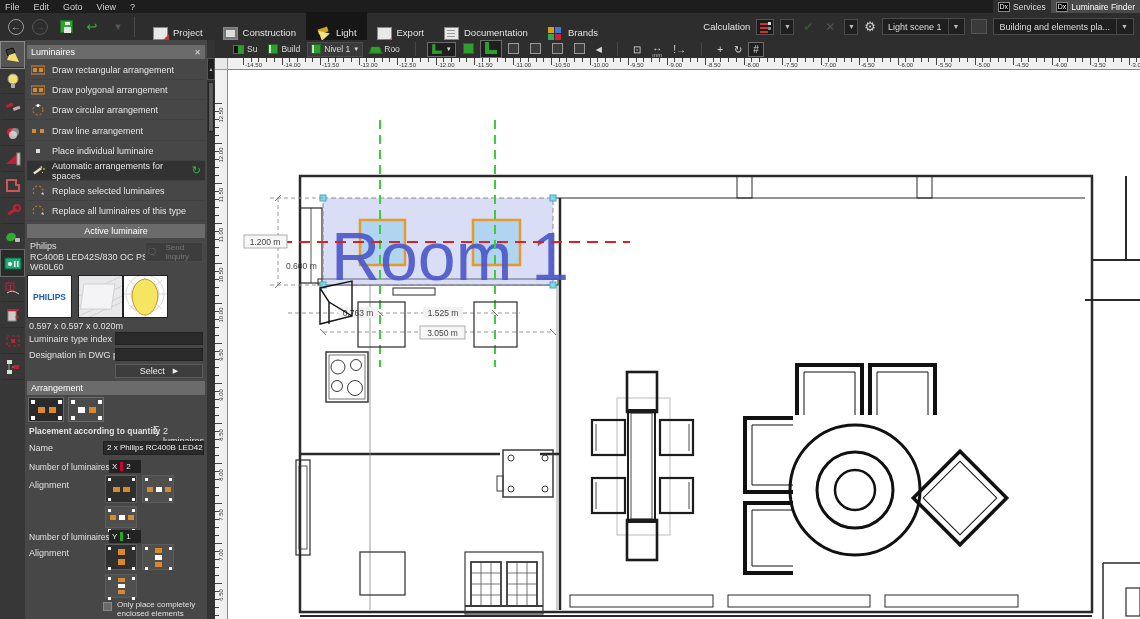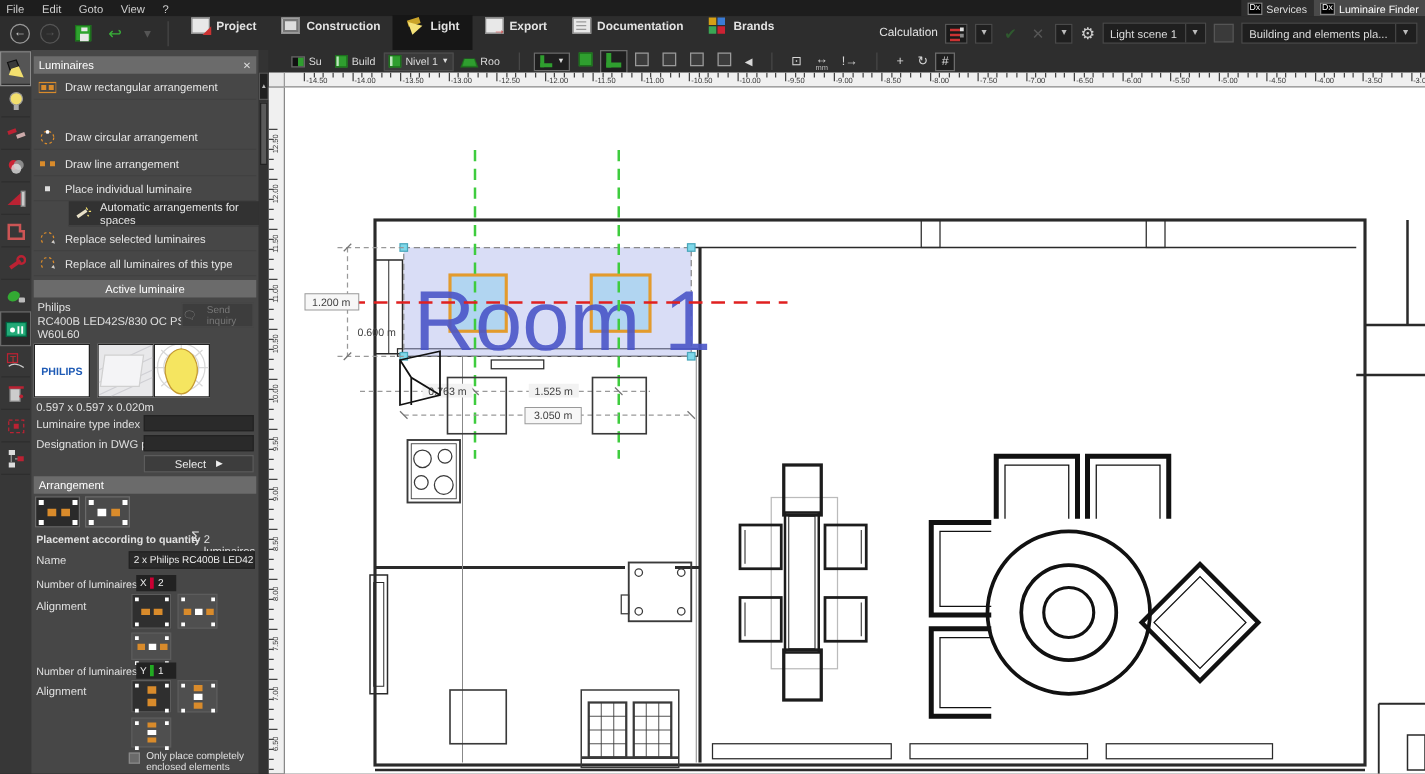--- a/index.html
+++ b/index.html
@@ -31,22 +31,22 @@
             justify-content:center; font-size:12px; }
   .floppy { width:13px; height:13px; background:#2ea32e; border:1px solid #1c6f1c;
             position:relative; }
   .floppy:before { content:""; position:absolute; left:3px; top:6px; width:7px; height:6px;
                    background:#e8e8e8; }
   .floppy:after { content:""; position:absolute; left:4px; top:1px; width:5px; height:3px;
                   background:#e8e8e8; }
   .undo { color:#39b039; font-size:13px; }
   .redo { color:#555; font-size:11px; }
   .tb-sep { width:1px; height:20px; background:#474747; margin:0 8px; }
-  .tab { display:flex; align-items:flex-end; gap:5px; height:27px; padding:15px 10px;
-         cursor:default;font-weight:bold; }
+  .tab { display:flex; align-items:flex-start; gap:5px; height:27px; padding:15px 10px;
+         cursor:default; }
   .tab.active { background:#161616; }
   .tab-ico { width:15px; height:13px; position:relative; background:#e8e8e8;
              border:1px solid #888; }
   .ti-project:after { content:""; position:absolute; right:-2px; bottom:-2px; width:0;
                       height:0; border-left:7px solid transparent; border-bottom:7px solid #c33; }
   .ti-construction { background:#ddd; box-shadow:inset 0 0 0 2px #777; }
   .ti-light { background:transparent; border:none; }
   .ti-light:before { content:""; position:absolute; left:2px; top:1px; width:10px; height:5px;
                      background:#caa42a; transform:rotate(-18deg); }
   .ti-light:after { content:""; position:absolute; left:1px; top:5px; width:0; height:0;
@@ -351,20 +351,30 @@
     <div class="tool-row" style="top:20px;">
       <span class="tool-ico">
           <svg width="14" height="10">
             <rect x="0" y="1" width="14" height="8" fill="none" stroke="#d98b2b"></rect>
             <rect x="2" y="3" width="4" height="4" fill="#d98b2b"></rect>
             <rect x="8" y="3" width="4" height="4" fill="#d98b2b"></rect>
           </svg>
         </span>
       <span>Draw rectangular arrangement</span>
       </div>
+    <div class="tool-row" style="top:40px;">
+      <span class="tool-ico">
+          <svg width="14" height="10">
+            <rect x="0" y="1" width="14" height="8" fill="none" stroke="#d98b2b"></rect>
+            <rect x="2" y="3" width="4" height="4" fill="#d98b2b"></rect>
+            <rect x="8" y="3" width="4" height="4" fill="#d98b2b"></rect>
+          </svg>
+        </span>
+      <span>Draw polygonal arrangement</span>
+      </div>
     <div class="tool-row" style="top:60px;">
       <span class="tool-ico">
           <svg width="14" height="12">
             <circle cx="7" cy="6" r="5" fill="none" stroke="#d98b2b" stroke-dasharray="2 2"></circle>
             <circle cx="7" cy="1.5" r="1.5" fill="#fff"></circle>
           </svg>
         </span>
       <span>Draw circular arrangement</span>
       </div>
     <div class="tool-row" style="top:81px;">
@@ -377,21 +387,21 @@
       <span>Draw line arrangement</span>
       </div>
     <div class="tool-row" style="top:101px;align-items:center;">
       <span class="tool-ico">
           <svg width="14" height="8">
             <rect x="5" y="2" width="4" height="4" fill="#ddd"></rect>
           </svg>
         </span>
       <span>Place individual luminaire</span>
       </div>
-    <div class="tool-row active" style="top:121px;margin-left:28px;">
+    <div class="tool-row active" style="top:121px;">
       <span class="tool-ico">
           <svg width="14" height="12">
             <rect x="2" y="5" width="9" height="2.5" fill="#e8e0c8" transform="rotate(-35 6 6)"></rect>
             <path d="M10,1 l1,2 M12,4 l2,0 M11,7 l1,1" stroke="#f2df6e"></path>
           </svg>
         </span>
       <span>Automatic arrangements for spaces</span>
       <span class="refresh">↻</span>
       </div>
     <div class="tool-row" style="top:141px;">

